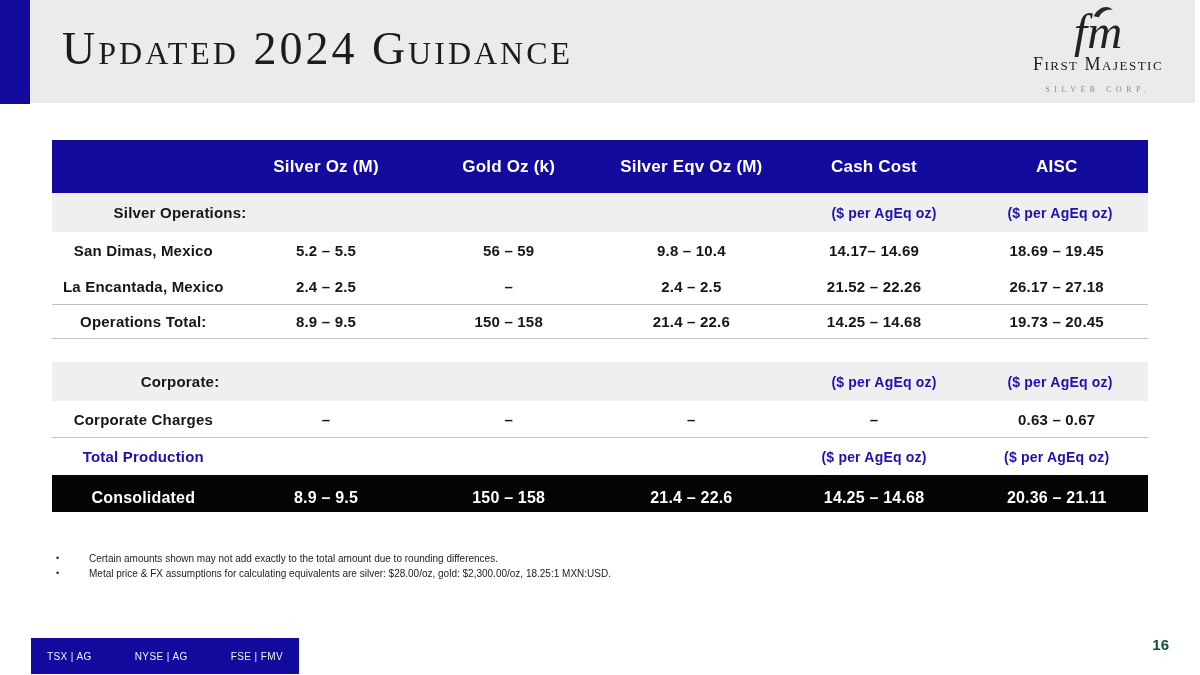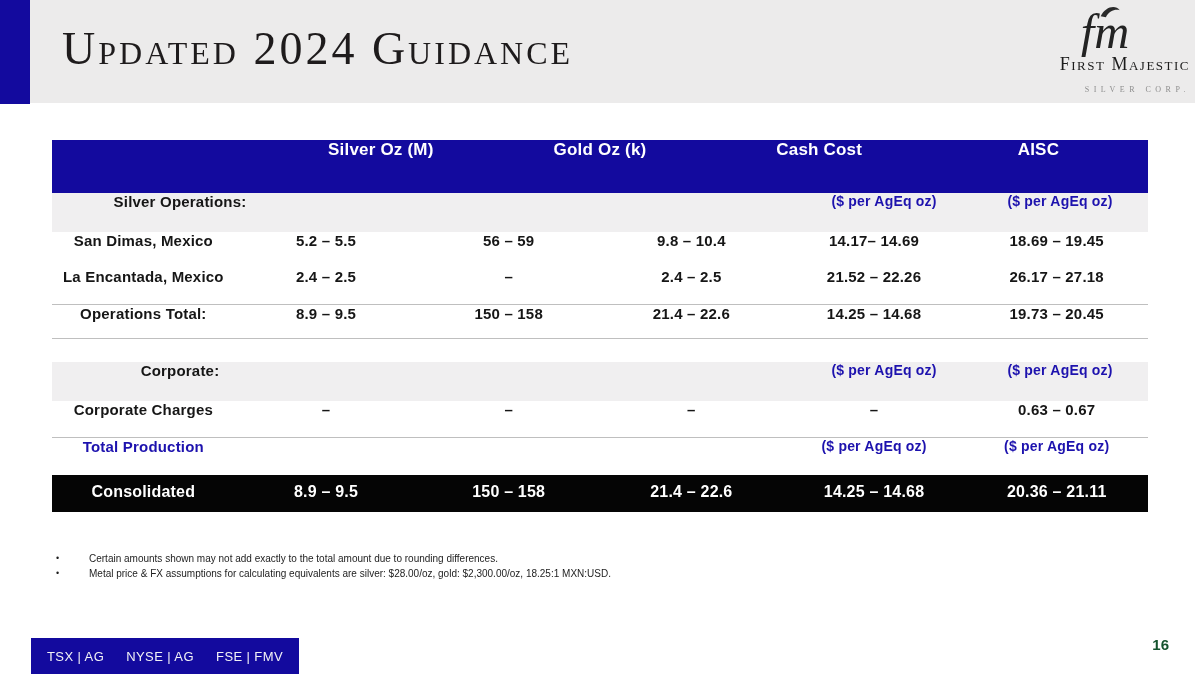--- a/index.html
+++ b/index.html
@@ -13,38 +13,38 @@
   .accent-bar { position:absolute; left:0; top:0; width:30px; height:104px; background:#130A9E; }
   .title {
     position:absolute; left:62px; top:13px; margin:0;
     font-family:"Liberation Serif","DejaVu Serif",serif;
     font-variant:small-caps; font-weight:500;
     font-size:46px; line-height:72px; letter-spacing:3px; color:#1E1B1C;
     white-space:nowrap;
   }
 
   
-  .logo { position:absolute; right:5px; top:5px; width:170px; text-align:right; }
+  .logo { position:absolute; right:12px; top:5px; width:170px; text-align:center; }
   .logo-mark { width:96px; height:52px; display:block; margin:0 auto -2px auto; }
   .logo-mark text {
     font-family:"Liberation Serif","DejaVu Serif",serif; font-style:italic;
     font-size:56px; fill:#232323;
   }
   .logo-name {
     font-family:"Liberation Serif","DejaVu Serif",serif; font-variant:small-caps;
     font-size:18px; letter-spacing:1.5px; line-height:19px; color:#1c1c1c; white-space:nowrap;
   }
   .logo-sub {
     font-family:"Liberation Serif","DejaVu Serif",serif;
     font-size:8px; letter-spacing:4.5px; color:#8d8d8d; margin-top:11px; white-space:nowrap;
   }
 
   
   .guidance-table { position:absolute; left:52px; top:140px; width:1096px; }
-  .row { display:flex; align-items:flex-start; width:100%; box-sizing:border-box; }
+  .row { display:flex; align-items:center; width:100%; box-sizing:border-box; }
   .cell {
     flex:1 1 0; text-align:center; font-size:15px; font-weight:600;
     color:#161616; letter-spacing:0.2px; white-space:nowrap;
   }
   .r-header { height:53px; background:#130A9E; }
   .r-header .cell { color:#ffffff; font-size:17px; font-weight:600; }
   .r-section { height:39px; background:#F0EFF0;padding-left:40px; }
   .r-data { height:36px; }
   .r-total { height:35px; border-top:1px solid #BFBFBF; border-bottom:1px solid #BFBFBF; }
   .r-spacer { height:23px; }
@@ -58,21 +58,21 @@
   
   .footnotes { position:absolute; left:56px; top:551px; }
   .footnote { display:flex; font-size:10px; color:#1d1d1d; line-height:15px; }
   .fn-bullet { width:33px; font-size:9px; flex:0 0 33px; }
 
   
   .ticker-bar {
     position:absolute; left:31px; top:638px; width:268px; height:36px;
     background:#130A9E; color:#F2F2F6; display:flex; align-items:center;
     justify-content:space-between; padding:0 16px; box-sizing:border-box;
-    font-size:13px; letter-spacing:0.4px;
+    font-size:10px; letter-spacing:0.4px;
   }
   .page-number { position:absolute; right:26px; top:636px; font-size:15px; font-weight:700; color:#14532d;margin-left:30px; }
 </style>
 </head>
 <body>
 
 <div class="slide">
 
   <div class="top-band"></div>
   <div class="accent-bar"></div>
@@ -86,20 +86,21 @@
     <div class="logo-name">First Majestic</div>
     <div class="logo-sub">SILVER CORP.</div>
   </div>
 
   <div class="guidance-table">
 
     <div class="row r-header">
       <div class="cell"></div>
       <div class="cell">Silver Oz (M)</div>
       <div class="cell">Gold Oz (k)</div>
+      <div class="cell">Silver Eqv Oz (M)</div>
       <div class="cell">Cash Cost</div>
       <div class="cell">AISC</div>
     </div>
 
     <div class="row r-section">
       <div class="cell">Silver Operations:</div>
       <div class="cell"></div>
       <div class="cell"></div>
       <div class="cell"></div>
       <div class="cell unit">($ per AgEq oz)</div>

